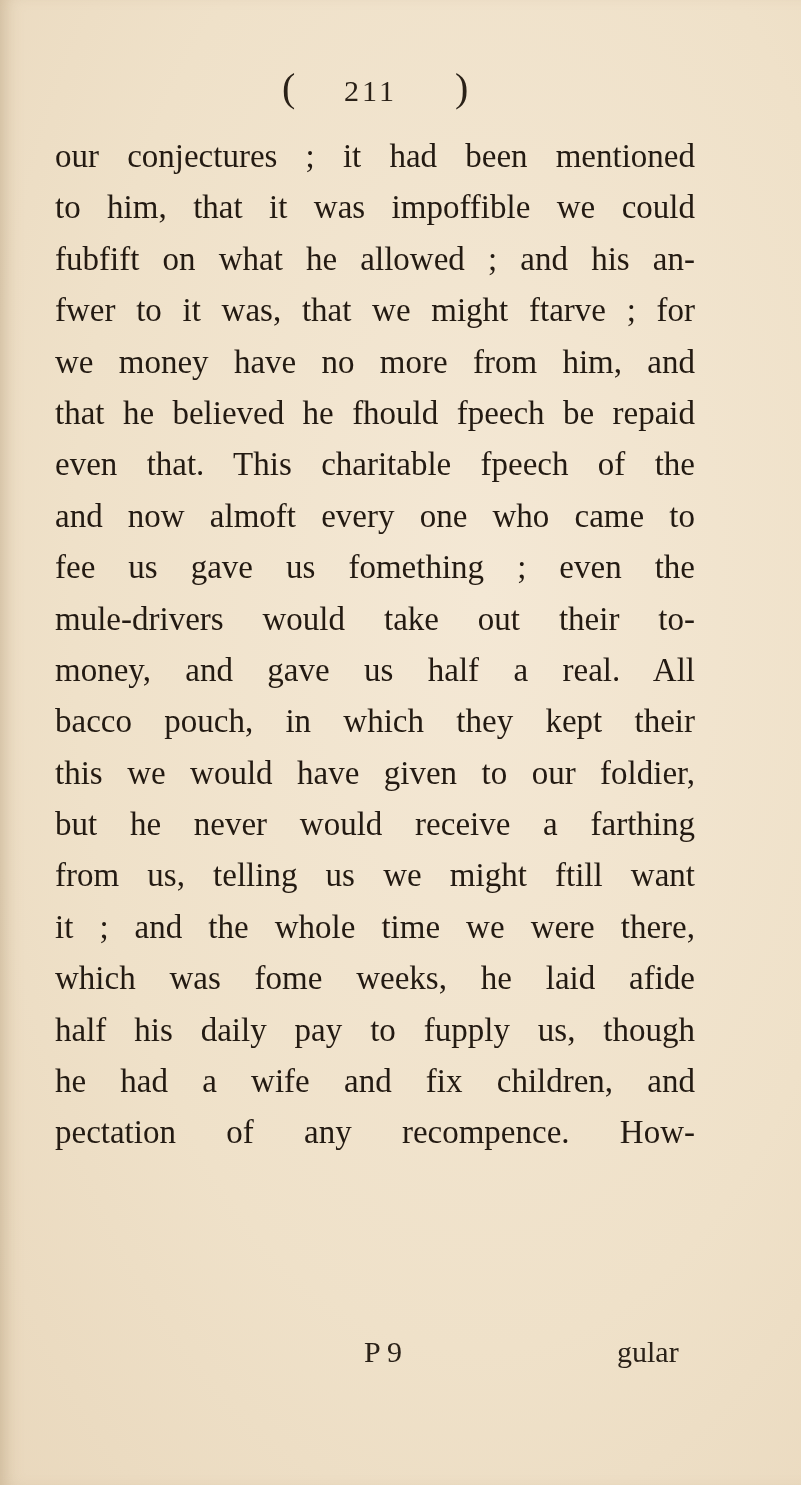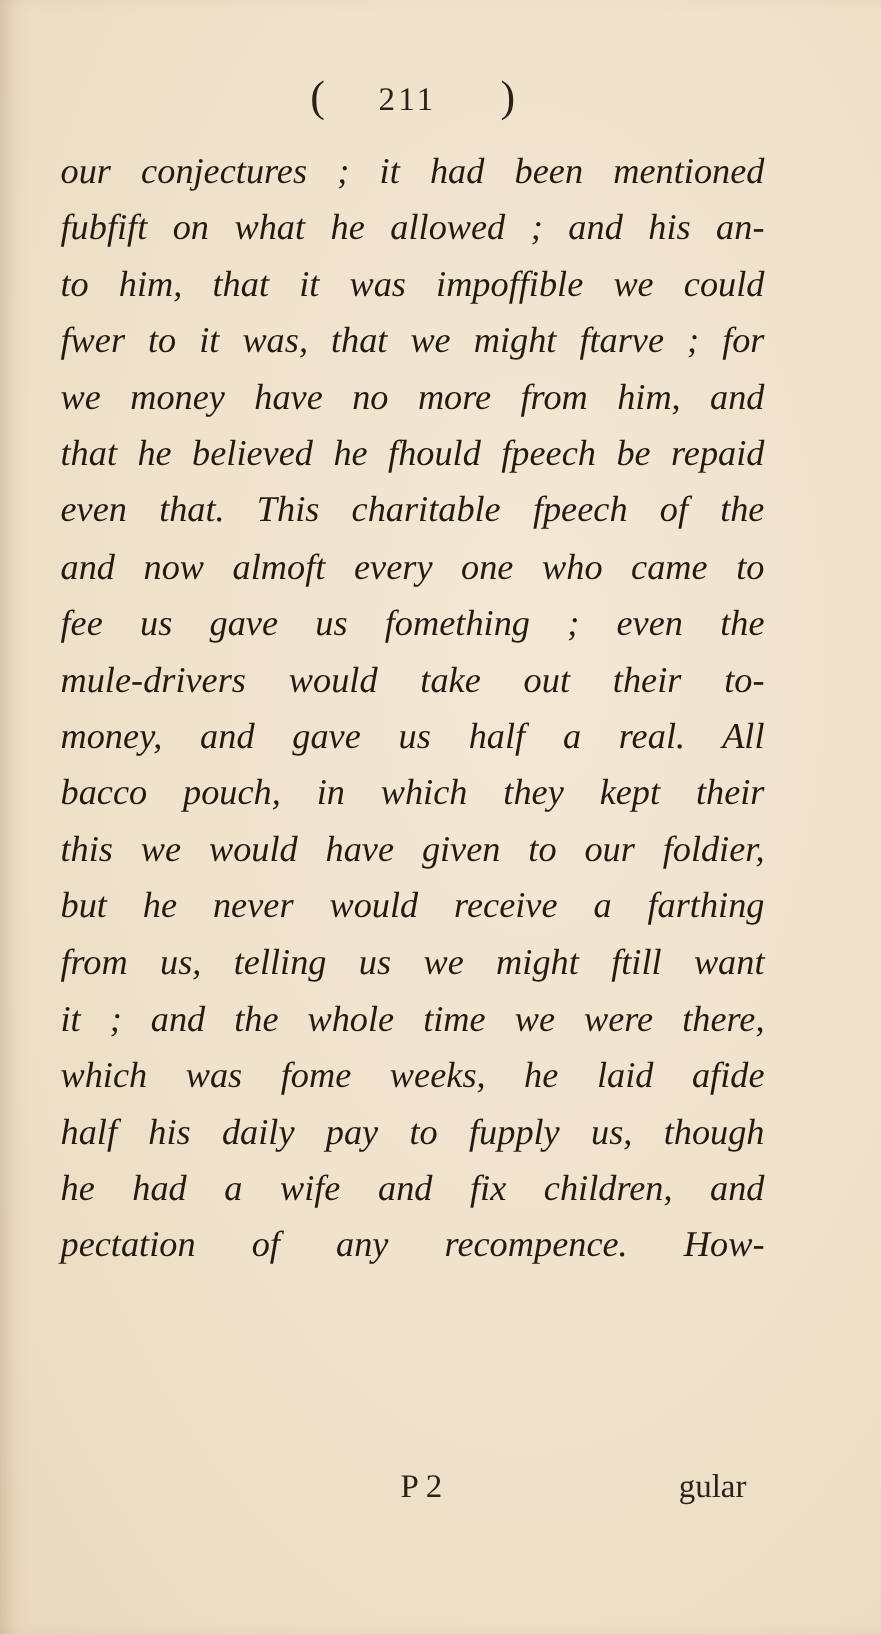--- a/index.html
+++ b/index.html
@@ -36,21 +36,20 @@
     .header .paren-r { position: absolute; left: 455px; top: 4px; font-size: 40px; }
     .header .num { position: absolute; left: 344px; top: 14px; letter-spacing: 3px; }
     .body-text {
       position: absolute;
       top: 131px;
       left: 55px;
       width: 640px;
       font-family: "Liberation Serif", "DejaVu Serif", serif;
       font-size: 33px;
       color: #231a12;
-      font-style: italic;
     }
     .line {
       display: block;
       height: 51.4px;
       line-height: 51.4px;
       white-space: nowrap;
       text-align: justify;
       text-align-last: justify;
     }
     .footer {
@@ -70,38 +69,38 @@
 
 <div class="page">
   <div class="header">
     <span class="paren-l">(</span>
     <span class="num">211</span>
     <span class="paren-r">)</span>
   </div>
 
   <div class="body-text">
     <span class="line">our conjectures ;  it had been mentioned</span>
+    <span class="line">to him,  that it  was impoffible we could</span>
     <span class="line">fubfift on what he allowed ;  and his an-</span>
-    <span class="line">to him,  that it  was impoffible we could</span>
     <span class="line">fwer to it was, that we might ftarve ;  for</span>
     <span class="line">we money have no more from him,  and</span>
     <span class="line">that he believed he fhould fpeech be repaid</span>
     <span class="line">even that.    This charitable fpeech of the</span>
     <span class="line">and now almoft every one who came to</span>
     <span class="line">fee us gave us fomething ;  even the</span>
     <span class="line">mule-drivers would take out their to-</span>
     <span class="line">money,  and gave us half a real.   All</span>
     <span class="line">bacco pouch,  in which they kept their</span>
     <span class="line">this we would have given to our foldier,</span>
     <span class="line">but he never would receive a farthing</span>
     <span class="line">from us,  telling us we might ftill want</span>
     <span class="line">it ;  and the whole time we were there,</span>
     <span class="line">which was fome weeks,  he laid afide</span>
     <span class="line">half his daily pay to fupply us,  though</span>
     <span class="line">he had a wife and fix children,  and</span>
     <span class="line">pectation of any recompence.    How-</span>
   </div>
 
   <div class="footer">
-    <span class="sig">P 2</span>
+    <span class="sig">P 9</span>
     <span class="catch">gular</span>
   </div>
 </div>
 
 </body></html>

